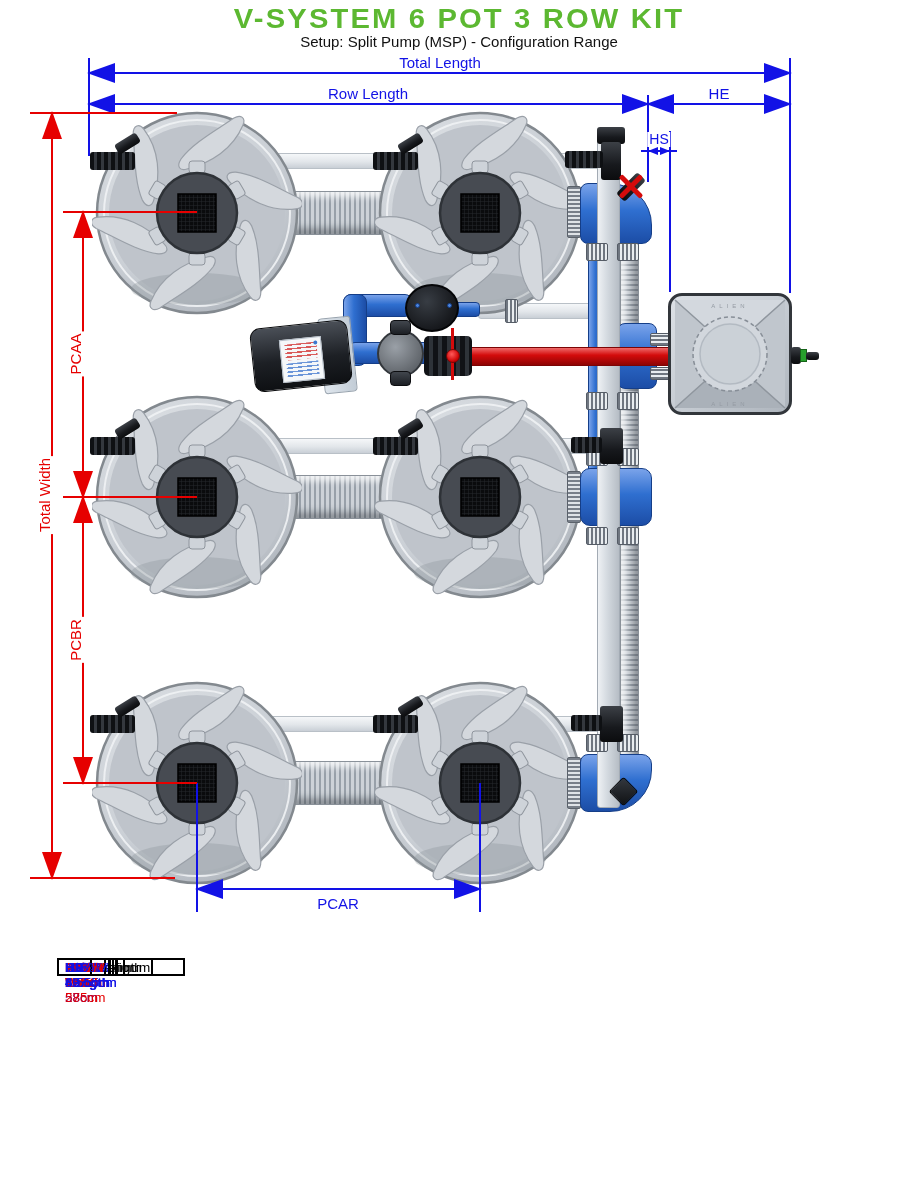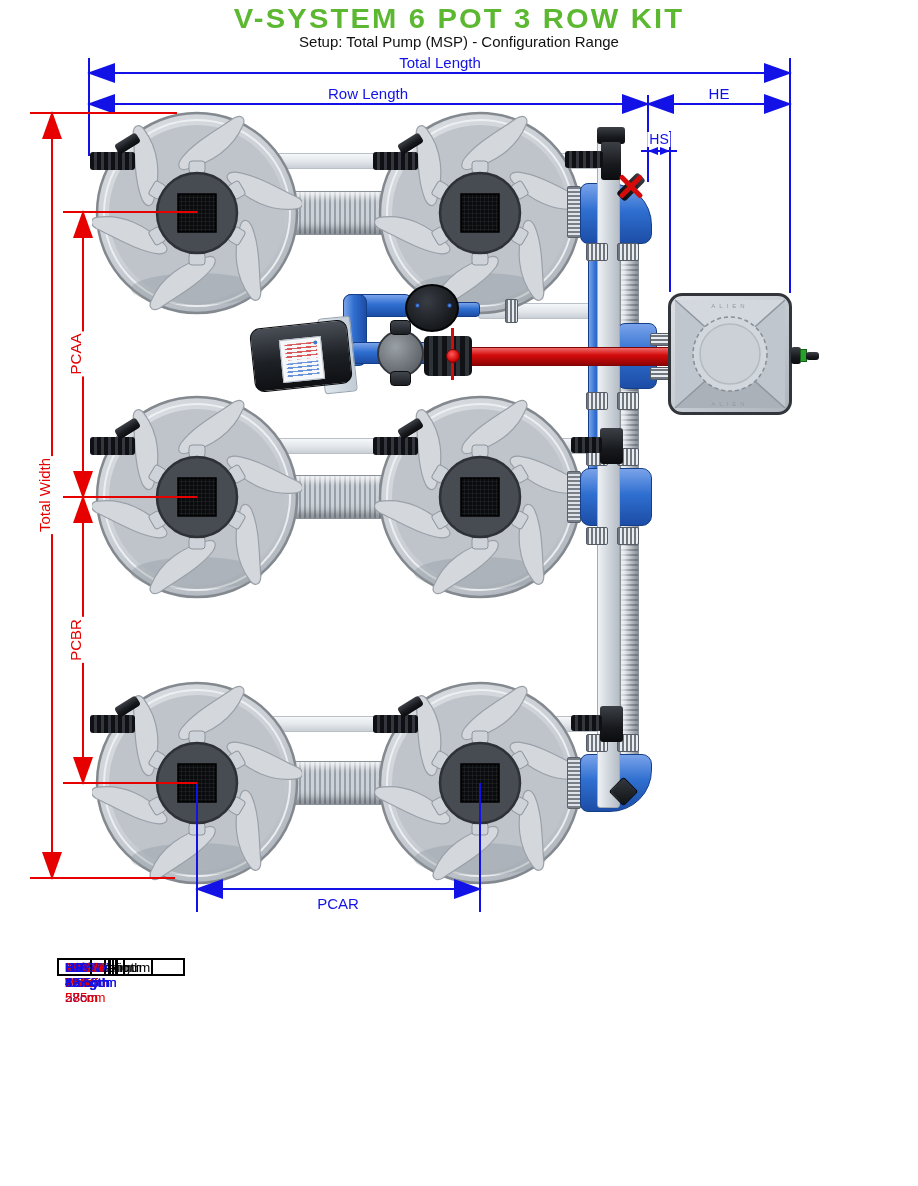--- a/index.html
+++ b/index.html
@@ -110,21 +110,21 @@
           <rect x="-8" y="-52" width="16" height="12" rx="3" transform="rotate(240)"></rect>
           <rect x="-8" y="-52" width="16" height="12" rx="3" transform="rotate(300)"></rect>
         </g>
         <circle r="40" fill="#474b52" stroke="#2e3237" stroke-width="2.5"></circle>
         <rect x="-19" y="-19" width="38" height="38" fill="url(#grid)" stroke="#000" stroke-width="1.5"></rect>
       </g>
     </defs>
   </svg>
 
   <div class="title">V-SYSTEM 6 POT 3 ROW KIT</div>
-  <div class="subtitle">Setup: Total Pump (MSP) - Configuration Range</div>
+  <div class="subtitle">Setup: Split Pump (MSP) - Configuration Range</div>
 
   <div class="thinpipe" style="left:96px;top:153px;width:510px;height:16px"></div>
   <div class="thinpipe" style="left:96px;top:438px;width:510px;height:16px"></div>
   <div class="thinpipe" style="left:96px;top:716px;width:510px;height:16px"></div>
 
   <div class="corrug-h" style="left:288px;top:191px;width:104px;height:44px"></div>
   <div class="corrug-h" style="left:288px;top:475px;width:104px;height:44px"></div>
   <div class="corrug-h" style="left:288px;top:761px;width:104px;height:44px"></div>
 
   <div class="thinpipe" style="left:478px;top:303px;width:126px;height:16px"></div>

